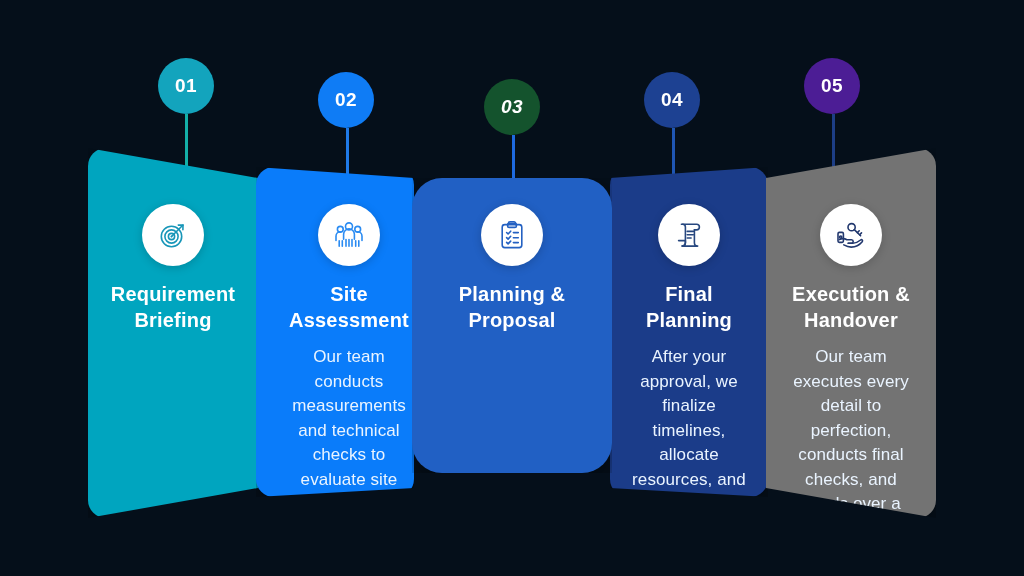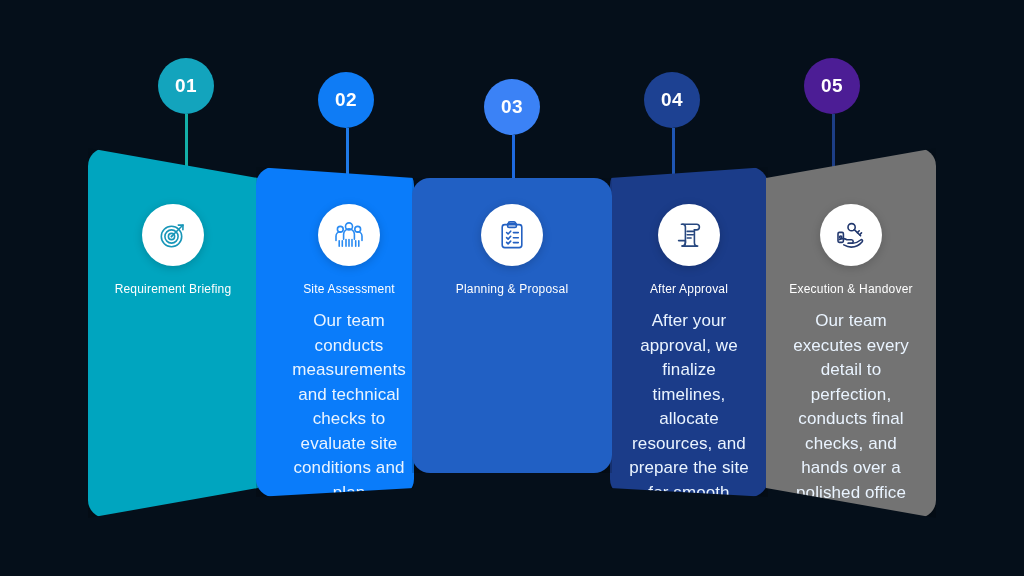--- a/index.html
+++ b/index.html
@@ -48,22 +48,22 @@
     width:62px; height:62px;
     border-radius:50%;
     background:#ffffff;
     display:flex; align-items:center; justify-content:center;
     flex:0 0 auto;
     box-shadow:0 2px 10px rgba(0,0,0,.18);
   }
   .icon-wrap svg { width:32px; height:32px; display:block; }
 
   .card-title {
-    font-size:12px;
-    font-weight:400;
+    font-size:20px;
+    font-weight:700;
     line-height:1.28;
     margin-top:16px;
     color:#ffffff;
     letter-spacing:.2px;
   }
   .card-desc {
     font-size:17px;
     font-weight:400;
     line-height:1.44;
     margin-top:12px;
@@ -109,24 +109,24 @@
             <circle cx="24.7" cy="10.3" r="2.9" fill="none" stroke="#2a8bf2" stroke-width="1.6" stroke-linecap="round" stroke-linejoin="round"></circle>
             <path d="M29 21.4v-4.2a4.4 4.4 0 0 0-4.3-4.4" fill="none" stroke="#2a8bf2" stroke-width="1.6" stroke-linecap="round" stroke-linejoin="round"></path>
             <path d="M13 20.6v6.6M16 20.6v6.6M19 20.6v6.6M6.2 21.8v5.4M9.3 21.8v5.4M22.7 21.8v5.4M25.8 21.8v5.4" fill="none" stroke="#2a8bf2" stroke-width="1.6" stroke-linecap="round" stroke-linejoin="round"></path>
           </svg>
         </span>
       </div>
       <div class="card-title">Site Assessment</div>
       <div class="card-desc">Our team conducts measurements and technical checks to evaluate site conditions and plan accurately.</div>
     </div>
     <div class="stem" style="left: 512px; top: 135px; height: 45px; background: rgb(30, 106, 224);"></div>
-    <div class="badge" style="left: 484px; top: 79px; background: #3b82f6;">
+    <div class="badge" style="left: 484px; top: 79px; background: #14532d; font-style: italic;">
       <span>03</span>
     </div>
-    <div class="card card-3" style="left: 412px; top: 178px; width: 200px; height: 295px; background: rgb(33, 96, 196); clip-path: polygon(0% 0%, 100% 0%, 100% 100%, 0% 100%); border-radius: 18px; filter: drop-shadow(rgba(0, 0, 0, 0.45) 0px 10px 16px); padding-top: 26px;">
+    <div class="card card-3" style="left: 412px; top: 178px; width: 200px; height: 295px; background: rgb(33, 96, 196); clip-path: polygon(0% 0%, 100% 0%, 100% 100%, 0% 100%); border-radius: 30px; filter: drop-shadow(rgba(0, 0, 0, 0.45) 0px 10px 16px); padding-top: 26px;">
       <div class="icon-wrap">
         <span>
           <svg viewBox="0 0 32 32">
             <rect x="6.2" y="5.6" width="19.6" height="23" rx="2.6" fill="none" stroke="#2461c2" stroke-width="1.6" stroke-linecap="round" stroke-linejoin="round"></rect>
             <path d="M12.4 5.6V4.4a1.6 1.6 0 0 1 1.6-1.6h4a1.6 1.6 0 0 1 1.6 1.6v1.2" fill="none" stroke="#2461c2" stroke-width="1.6" stroke-linecap="round" stroke-linejoin="round"></path>
             <rect x="11.6" y="4.2" width="8.8" height="4.2" rx="1.5" fill="none" stroke="#2461c2" stroke-width="1.6" stroke-linecap="round" stroke-linejoin="round"></rect>
             <path d="M10.6 13.5l1.5 1.5 2.6-2.8" fill="none" stroke="#2461c2" stroke-width="1.6" stroke-linecap="round" stroke-linejoin="round"></path>
             <path d="M10.6 18.6l1.5 1.5 2.6-2.8" fill="none" stroke="#2461c2" stroke-width="1.6" stroke-linecap="round" stroke-linejoin="round"></path>
             <path d="M10.6 23.4l1.5 1.5 2.6-2.8" fill="none" stroke="#2461c2" stroke-width="1.6" stroke-linecap="round" stroke-linejoin="round"></path>
             <path d="M17.4 13.6h4.9M17.4 18.8h4.9M17.4 23.6h4.9" fill="none" stroke="#2461c2" stroke-width="1.6" stroke-linecap="round" stroke-linejoin="round"></path>
@@ -143,21 +143,21 @@
       <div class="icon-wrap">
         <span>
           <svg viewBox="0 0 32 32">
             <path d="M8.4 5.3h15.2a2.8 2.8 0 0 1 2.8 2.8v0a2.8 2.8 0 0 1-2.8 2.8h-2.2" fill="none" stroke="#27477f" stroke-width="1.6" stroke-linecap="round" stroke-linejoin="round"></path>
             <path d="M21.4 10.9v12.9a3.3 3.3 0 0 0 3.3 3.3H9.1a3.3 3.3 0 0 0 3.3-3.3V8.1a2.8 2.8 0 0 0-2.8-2.8" fill="none" stroke="#27477f" stroke-width="1.6" stroke-linecap="round" stroke-linejoin="round"></path>
             <path d="M5.6 21.6h6.8v2.2A3.3 3.3 0 0 1 9.1 27" fill="none" stroke="#27477f" stroke-width="1.6" stroke-linecap="round" stroke-linejoin="round"></path>
             <path d="M14.2 12.4h6.1M14.2 15.7h6.1M14.2 19h3.9" fill="none" stroke="#27477f" stroke-width="1.6" stroke-linecap="round" stroke-linejoin="round"></path>
           </svg>
         </span>
       </div>
-      <div class="card-title">After Approval</div>
+      <div class="card-title">Final Planning</div>
       <div class="card-desc">After your approval, we finalize timelines, allocate resources, and prepare the site for smooth execution.</div>
     </div>
     <div class="stem" style="left: 832px; top: 114px; height: 66px; background: rgb(29, 62, 134);"></div>
     <div class="badge" style="left: 804px; top: 58px; background: #4c1d95;">
       <span>05</span>
     </div>
     <div class="card card-5" style="left: 766px; top: 148px; width: 170px; height: 370px; background: #737373; clip-path: polygon(0% 8.108%, 100% 0%, 100% 100%, 0% 91.892%); border-radius: 18px; filter: drop-shadow(rgba(0, 0, 0, 0.45) 0px 10px 16px); padding-top: 56px;">
       <div class="icon-wrap">
         <span>
           <svg viewBox="0 0 32 32">

